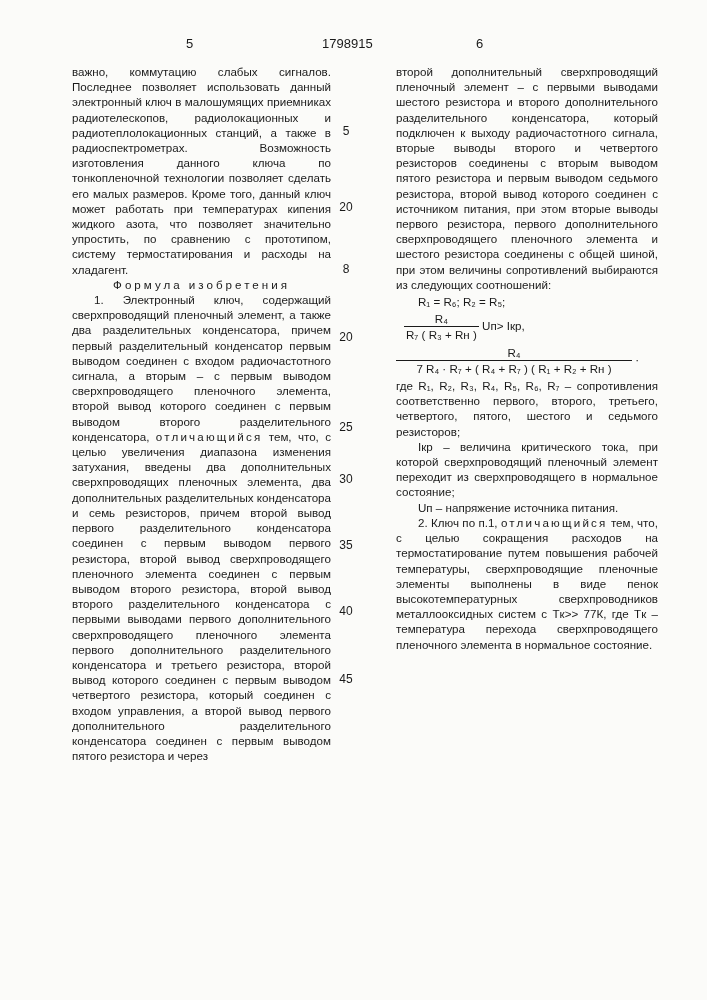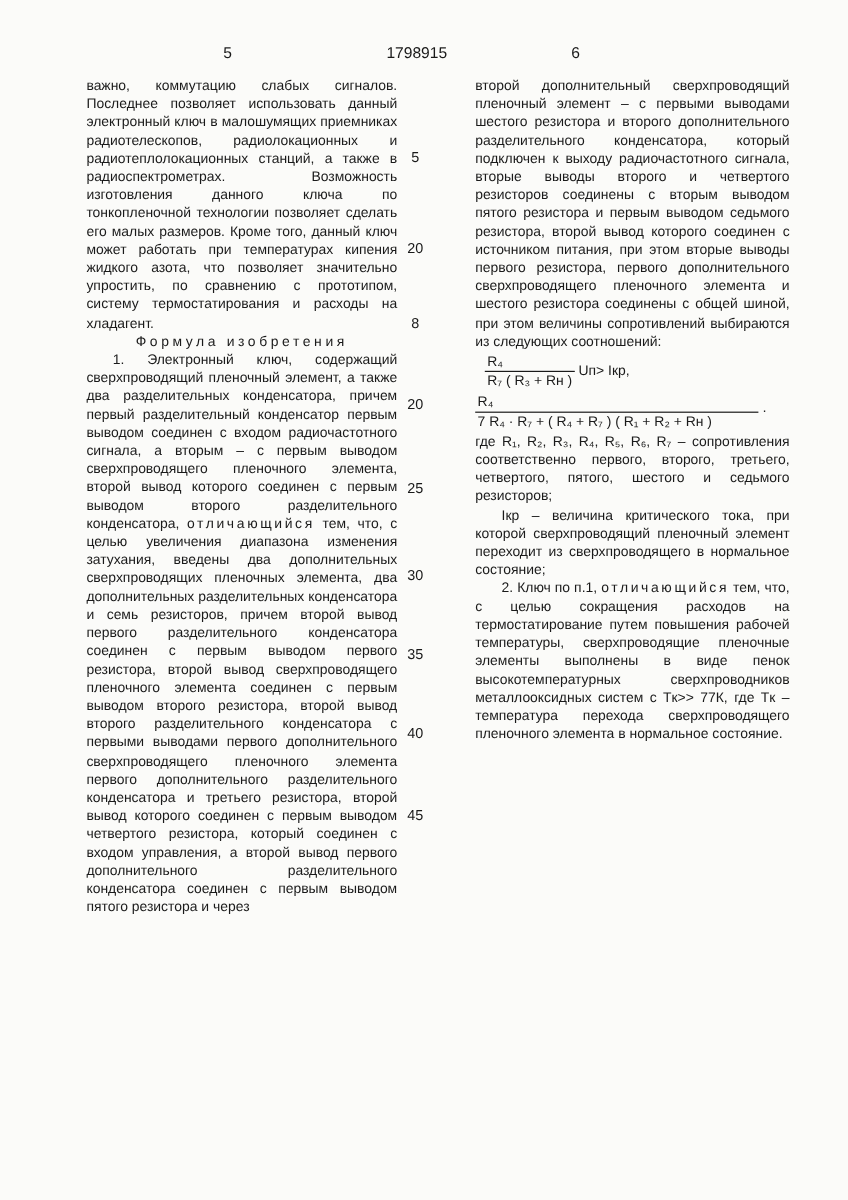--- a/index.html
+++ b/index.html
@@ -15,21 +15,21 @@
     .header span { position: absolute; }
     .col { position: absolute; top: 64px; font-size: 11.6px; line-height: 15.2px; text-align: justify; }
     .col-left { left: 72px; width: 259px; }
     .col-right { left: 360px; width: 262px; margin-left: 36px; }
     .col p { margin: 0; }
     .indent { text-indent: 22px; }
     .heading { text-align: center; letter-spacing: 3px; margin: 0; }
     .spaced { letter-spacing: 2.2px; }
     .linenum { position: absolute; left: 336px; font-size: 12px; width: 20px; text-align: center; }
     .formula { font-family: "Liberation Sans", sans-serif; font-size: 11.6px; }
-    .frac { display: inline-block; vertical-align: middle; text-align: left; }
+    .frac { display: inline-block; vertical-align: middle; text-align: center; }
     .frac .num { display: block; border-bottom: 1px solid #1a1a1a; padding: 0 2px; }
     .frac .den { display: block; padding: 0 2px; }
     .frow { margin: 2px 0; }
   </style>
 </head>
 <body>
 
 <div class="header">
   <span style="left:186px;">5</span>
   <span style="left:322px;">1798915</span>
@@ -44,43 +44,45 @@
     <span class="spaced">отличающийся</span>
     <span>тем, что, с целью увеличения диапазона изменения затухания, введены два дополнительных сверхпроводящих пленочных элемента, два дополнительных разделительных конденсатора и семь резисторов, причем второй вывод первого разделительного конденсатора соединен с первым выводом первого резистора, второй вывод сверхпроводящего пленочного элемента соединен с первым выводом второго резистора, второй вывод второго разделительного конденсатора с первыми выводами первого дополнительного сверхпроводящего пленочного элемента первого дополнительного разделительного конденсатора и третьего резистора, второй вывод которого соединен с первым выводом четвертого резистора, который соединен с входом управления, а второй вывод первого дополнительного разделительного конденсатора соединен с первым выводом пятого резистора и через</span>
   </p>
 </div>
 
 <div>
   <span class="linenum" style="top:124px;">5</span>
   <span class="linenum" style="top:200px;">20</span>
   <span class="linenum" style="top:262px;">8</span>
   <span class="linenum" style="top:330px;">20</span>
-  <span class="linenum" style="top:400px;">25</span>
+  <span class="linenum" style="top:420px;">25</span>
   <span class="linenum" style="top:472px;">30</span>
   <span class="linenum" style="top:538px;">35</span>
   <span class="linenum" style="top:604px;">40</span>
   <span class="linenum" style="top:672px;">45</span>
 </div>
 
 <div class="col col-right">
   <p>второй дополнительный сверхпроводящий пленочный элемент – с первыми выводами шестого резистора и второго дополнительного разделительного конденсатора, который подключен к выходу радиочастотного сигнала, вторые выводы второго и четвертого резисторов соединены с вторым выводом пятого резистора и первым выводом седьмого резистора, второй вывод которого соединен с источником питания, при этом вторые выводы первого резистора, первого дополнительного сверхпроводящего пленочного элемента и шестого резистора соединены с общей шиной, при этом величины сопротивлений выбираются из следующих соотношений:</p>
+  <div class="formula frow" style="padding-left:22px;">R₁ = R₆; R₂ = R₅;</div>
   <div class="formula frow" style="padding-left:8px;">
     <span class="frac">
       <span class="num">R₄</span>
       <span class="den">R₇ ( R₃ + Rн )</span>
     </span>
     <span>Uп&gt; Iкр,</span>
   </div>
   <div class="formula frow">
     <span class="frac" style="width:236px;">
       <span class="num">R₄</span>
       <span class="den">7 R₄ · R₇ + ( R₄ + R₇ ) ( R₁ + R₂ + Rн )</span>
     </span>
     <span>·</span>
   </div>
   <p>где R₁, R₂, R₃, R₄, R₅, R₆, R₇ – сопротивления соответственно первого, второго, третьего, четвертого, пятого, шестого и седьмого резисторов;</p>
   <p class="indent">Iкр – величина критического тока, при которой сверхпроводящий пленочный элемент переходит из сверхпроводящего в нормальное состояние;</p>
+  <p class="indent">Uп – напряжение источника питания.</p>
   <p class="indent">
     <span>2. Ключ по п.1,</span>
     <span class="spaced">отличающийся</span>
     <span>тем, что, с целью сокращения расходов на термостатирование путем повышения рабочей температуры, сверхпроводящие пленочные элементы выполнены в виде пенок высокотемпературных сверхпроводников металлооксидных систем с Tк&gt;&gt; 77К, где Tк – температура перехода сверхпроводящего пленочного элемента в нормальное состояние.</span>
   </p>
 </div>
 
 </body></html>

